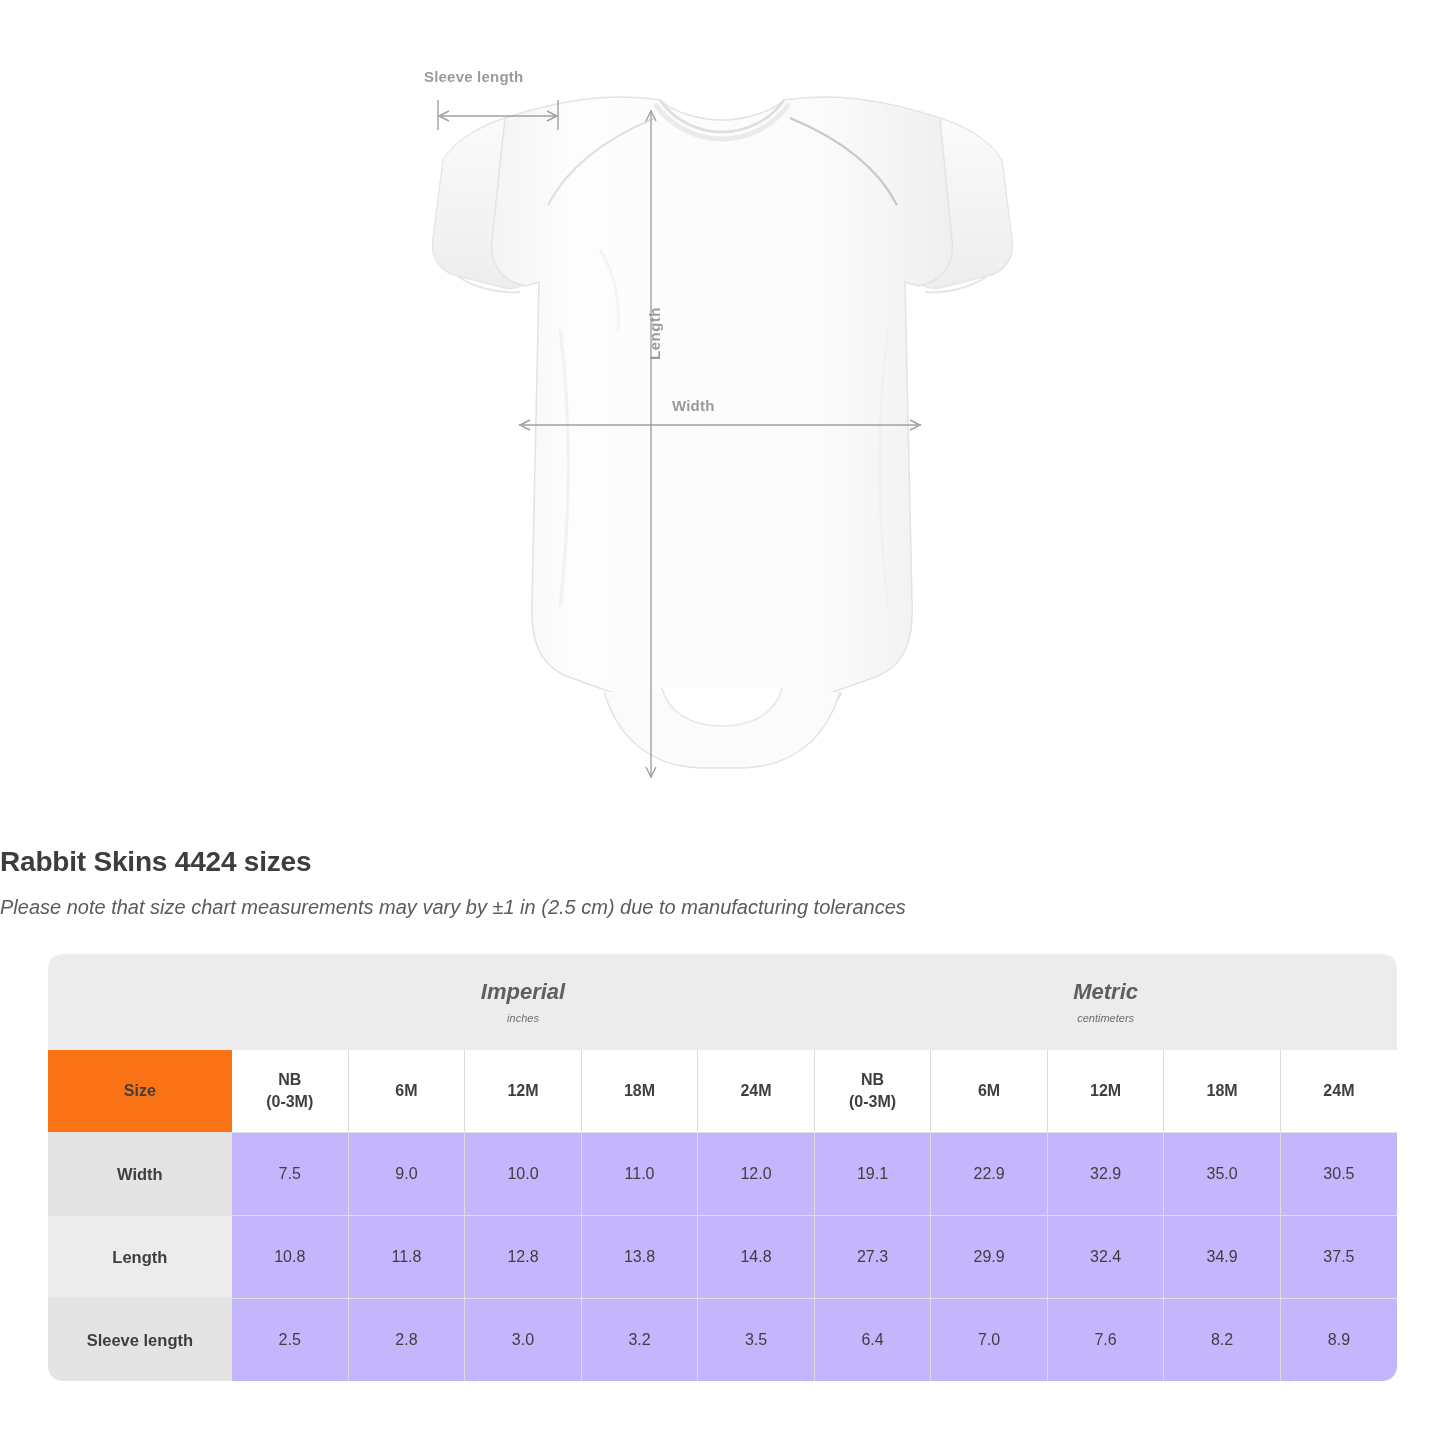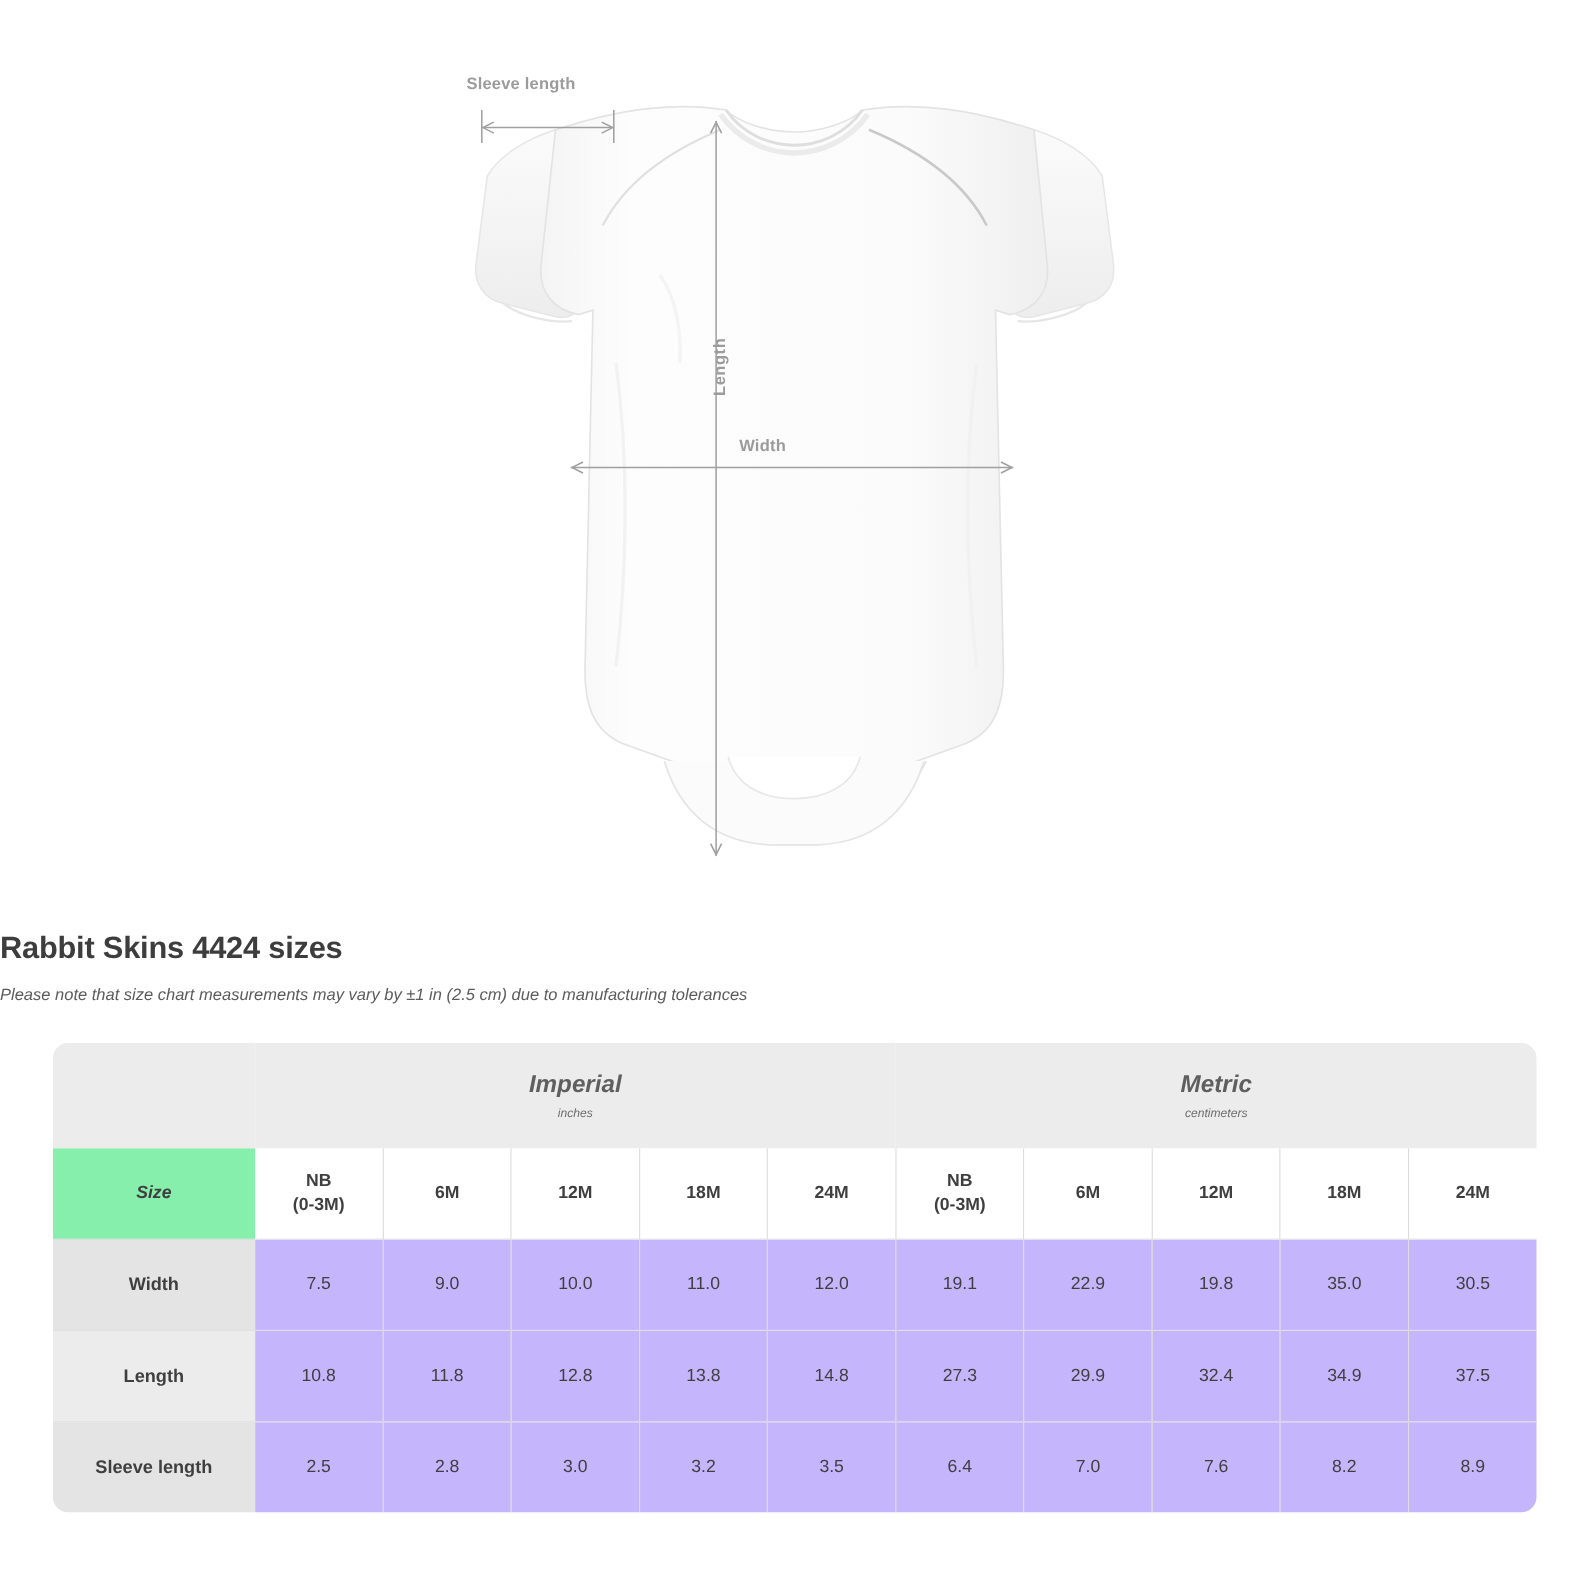--- a/index.html
+++ b/index.html
@@ -60,21 +60,21 @@
     margin-top: 26px;
   }
   .chart-title {
     font-size: 28px;
     font-weight: bold;
     color: #3d3d3d;
     margin: 0;
     letter-spacing: -0.2px;
   }
   .chart-note {
-    font-size: 15px;
+    font-size: 20px;
     font-style: italic;
     color: #5b5b5b;
     margin-top: 18px;
   }
 
   
   .table-wrap {
     margin: 35px 48px 0 48px;
     border-radius: 14px;
     overflow: hidden;
@@ -118,22 +118,21 @@
   
   .size-row td {
     background: #ffffff;
     height: 80px;
     font-weight: bold;
     font-size: 16px;
     color: #3f3f3f;
     line-height: 1.35;
   }
   .size-row td.rowlabel {
-    background: #86efac;
-    font-style: italic;
+    background: #f97316;
   }
 
   .data-row td {
     height: 80px;
     font-size: 16.5px;
   }
   .data-row.alt td {
     background: #c4b5fd;
   }
   .data-row.plain td {
@@ -301,21 +300,21 @@
 
       <tr class="data-row alt rowsep">
         <td class="rowlabel">Width</td>
         <td>7.5</td>
         <td class="sep">9.0</td>
         <td class="sep">10.0</td>
         <td class="sep">11.0</td>
         <td class="sep">12.0</td>
         <td class="sep">19.1</td>
         <td class="sep">22.9</td>
-        <td class="sep">19.8</td>
+        <td class="sep">32.9</td>
         <td class="sep">35.0</td>
         <td class="sep">30.5</td>
       </tr>
 
       <tr class="data-row plain rowsep">
         <td class="rowlabel">Length</td>
         <td>10.8</td>
         <td class="sep">11.8</td>
         <td class="sep">12.8</td>
         <td class="sep">13.8</td>

